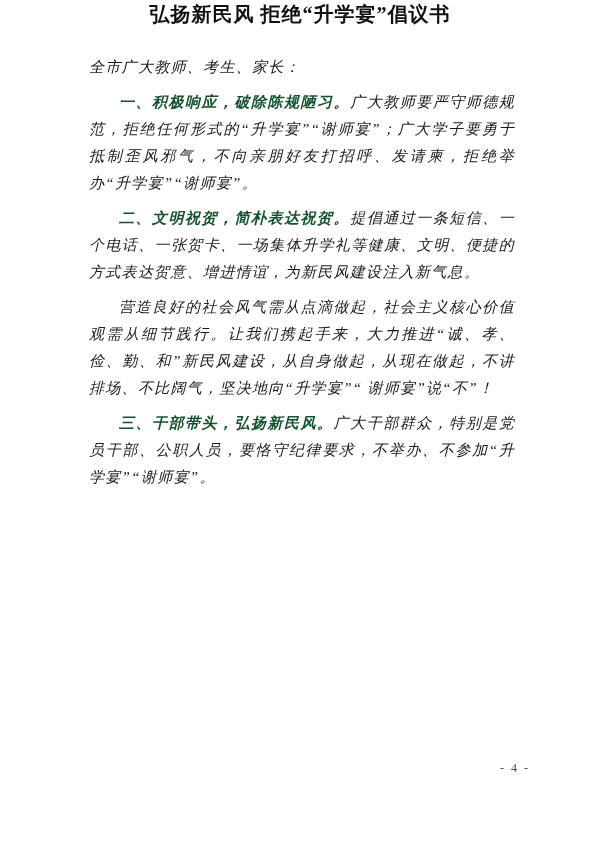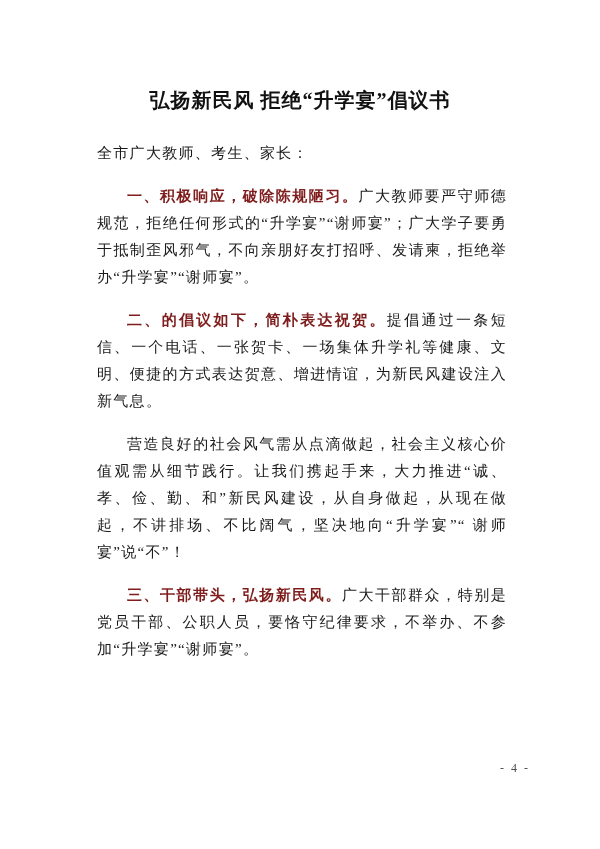--- a/index.html
+++ b/index.html
@@ -11,65 +11,65 @@
     position: relative;
     width: 600px;
     height: 849px;
     background: #ffffff;
     overflow: hidden;
     font-family: "Liberation Serif", "DejaVu Serif", serif;
     color: #1a1a1a;
   }
   .doc-title {
     margin: 0;
-    padding-top: 86px;
     text-align: center;
     font-size: 20px;
     font-weight: bold;
     letter-spacing: 1px;
     line-height: 28px;
     color: #111111;
   }
   .doc-body {
     margin: 26px auto 0 81px;
     width: 442px;
     font-size: 15px;
     line-height: 27px;
     letter-spacing: 1.3px;
     text-align: justify;
     text-justify: inter-character;
     word-break: normal;
   }
   .doc-body .para {
-    margin: 16px;
+    margin: 8px;
+    font-style: italic;
   }
   .doc-body .para.indent {
     text-indent: 2em;
   }
   .doc-body .para .run-bold {
     font-weight: bold;
-    color: #7f1d1d;
+    color: #14532d;
   }
   .page-footer {
     position: absolute;
     top: 761px;
     right: 70px;
     font-size: 12px;
     letter-spacing: 2px;
     color: #4d4d4d;
   }
 </style>
 </head>
 <body>
 
 <div class="page">
   <h1 class="doc-title">弘扬新民风 拒绝“升学宴”倡议书</h1>
 
   <div class="doc-body">
       <div class="para"><span class="run">全市广大教师、考生、家长：</span></div>
       <div class="para indent"><span class="run-bold">一、积极响应，破除陈规陋习。</span><span class="run">广大教师要严守师德规范，拒绝任何形式的“升学宴”“谢师宴”；广大学子要勇于抵制歪风邪气，不向亲朋好友打招呼、发请柬，拒绝举办“升学宴”“谢师宴”。</span></div>
-      <div class="para indent"><span class="run-bold">二、的倡议如下，简朴表达祝贺。</span><span class="run">提倡通过一条短信、一个电话、一张贺卡、一场集体升学礼等健康、文明、便捷的方式表达贺意、增进情谊，为新民风建设注入新气息。</span></div>
+      <div class="para indent"><span class="run-bold">二、文明祝贺，简朴表达祝贺。</span><span class="run">提倡通过一条短信、一个电话、一张贺卡、一场集体升学礼等健康、文明、便捷的方式表达贺意、增进情谊，为新民风建设注入新气息。</span></div>
       <div class="para indent"><span class="run">营造良好的社会风气需从点滴做起，社会主义核心价值观需从细节践行。让我们携起手来，大力推进“诚、孝、俭、勤、和”新民风建设，从自身做起，从现在做起，不讲排场、不比阔气，坚决地向“升学宴”“ 谢师宴”说“不”！</span></div>
       <div class="para indent"><span class="run-bold">三、干部带头，弘扬新民风。</span><span class="run">广大干部群众，特别是党员干部、公职人员，要恪守纪律要求，不举办、不参加“升学宴”“谢师宴”。</span></div>
     </div>
 
   <div class="page-footer">- 4 -</div>
 </div>
 
 </body></html>

